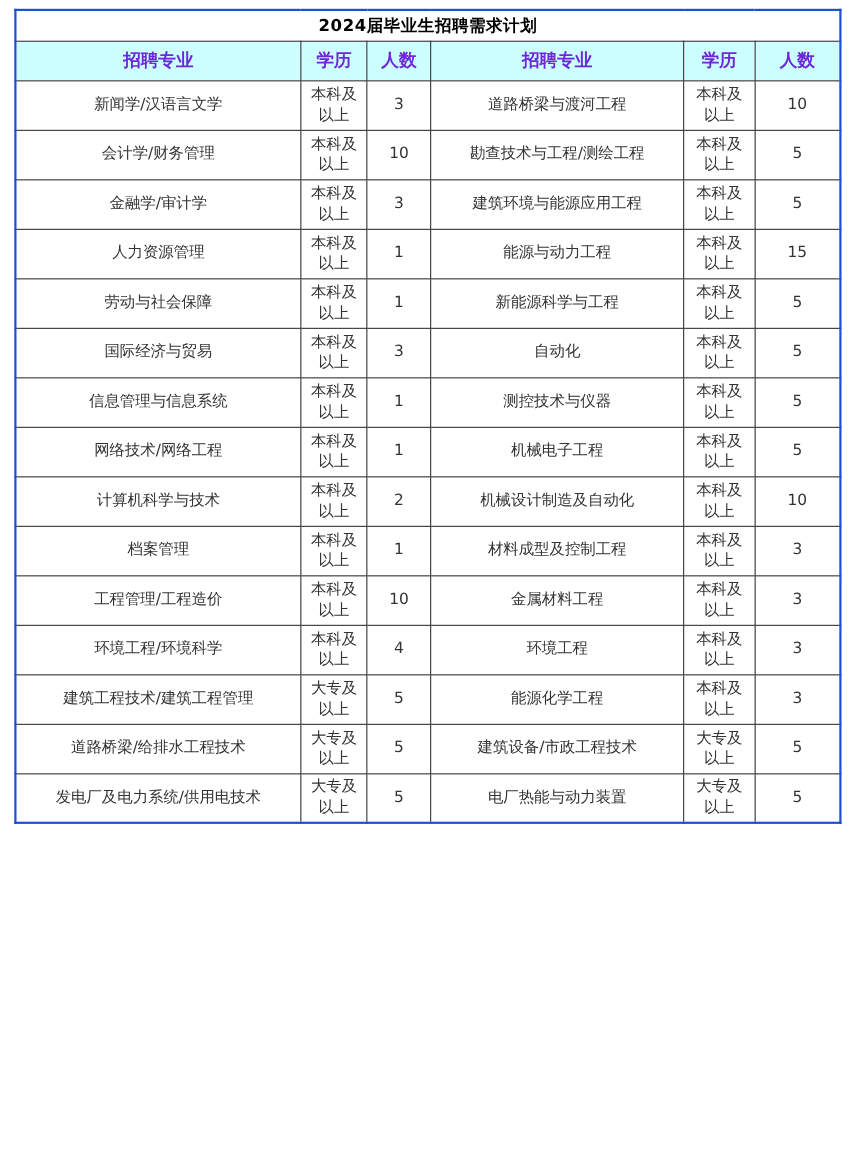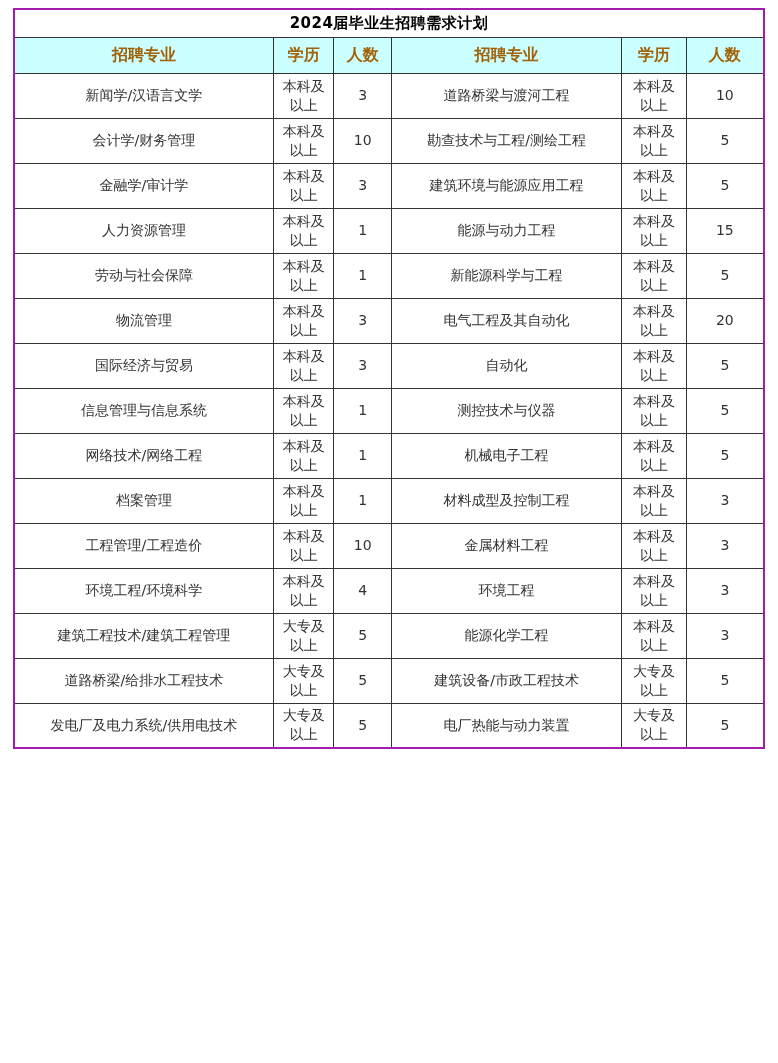--- a/index.html
+++ b/index.html
@@ -10,41 +10,41 @@
     font-family: "DejaVu Sans", "Liberation Sans", sans-serif;
   }
   .page {
     width: 778px;
     padding: 8px 13px 10px 13px;
   }
   table.recruit {
     border-collapse: collapse;
     width: 752px;
     table-layout: fixed;
-    border: 2px solid #a21caf;
+    border: 2px solid #1d4ed8;
   }
   table.recruit th,
   table.recruit td {
     border: 1px solid #333333;
     text-align: center;
     vertical-align: middle;
     overflow: hidden;
   }
   td.title-cell {
     height: 28px;
     font-size: 15px;
     font-weight: bold;
     color: #000000;
     background: #ffffff;
     letter-spacing: 0.5px;
   }
   tr.header-row th {
     height: 36px;
     background: #ccffff;
-    color: #a16207;
+    color: #6d28d9;
     font-size: 16px;
     font-weight: bold;
     padding: 2px;
   }
   tr.data-row td {
     height: 45px;
     font-size: 14px;
     color: #333333;
     padding: 2px 4px;
     line-height: 1.35;
@@ -128,28 +128,20 @@
 
   <tr class="data-row">
     <td class="major-cell">劳动与社会保障</td>
     <td class="edu-cell">本科及以上</td>
     <td class="count-cell">1</td>
     <td class="major-cell">新能源科学与工程</td>
     <td class="edu-cell">本科及以上</td>
     <td class="count-cell">5</td>
   </tr>
 
-  <tr class="data-row">
-    <td class="major-cell">物流管理</td>
-    <td class="edu-cell">本科及以上</td>
-    <td class="count-cell">3</td>
-    <td class="major-cell">电气工程及其自动化</td>
-    <td class="edu-cell">本科及以上</td>
-    <td class="count-cell">20</td>
-  </tr>
 
   <tr class="data-row">
     <td class="major-cell">国际经济与贸易</td>
     <td class="edu-cell">本科及以上</td>
     <td class="count-cell">3</td>
     <td class="major-cell">自动化</td>
     <td class="edu-cell">本科及以上</td>
     <td class="count-cell">5</td>
   </tr>
 
@@ -165,20 +157,28 @@
 
   <tr class="data-row">
     <td class="major-cell">网络技术/网络工程</td>
     <td class="edu-cell">本科及以上</td>
     <td class="count-cell">1</td>
     <td class="major-cell">机械电子工程</td>
     <td class="edu-cell">本科及以上</td>
     <td class="count-cell">5</td>
   </tr>
 
+  <tr class="data-row">
+    <td class="major-cell">计算机科学与技术</td>
+    <td class="edu-cell">本科及以上</td>
+    <td class="count-cell">2</td>
+    <td class="major-cell">机械设计制造及自动化</td>
+    <td class="edu-cell">本科及以上</td>
+    <td class="count-cell">10</td>
+  </tr>
 
   <tr class="data-row">
     <td class="major-cell">档案管理</td>
     <td class="edu-cell">本科及以上</td>
     <td class="count-cell">1</td>
     <td class="major-cell">材料成型及控制工程</td>
     <td class="edu-cell">本科及以上</td>
     <td class="count-cell">3</td>
   </tr>
 

